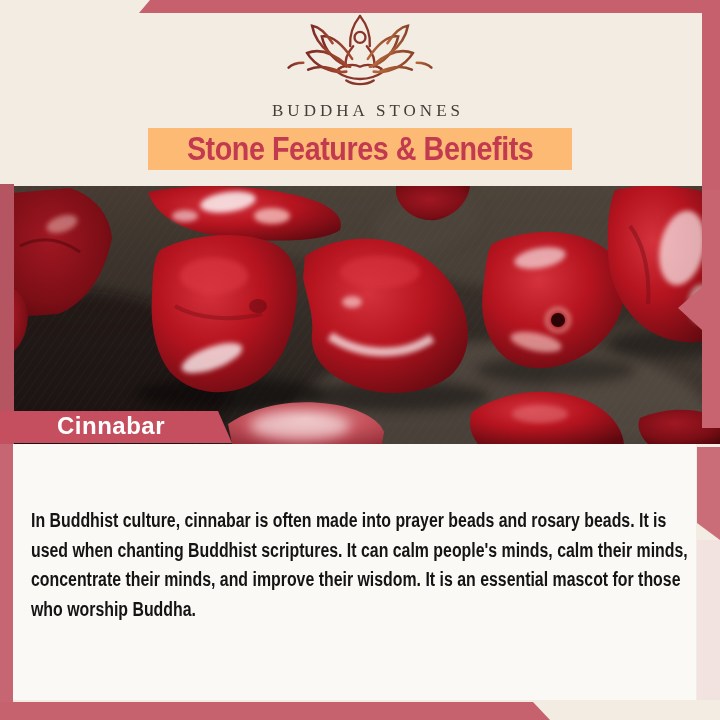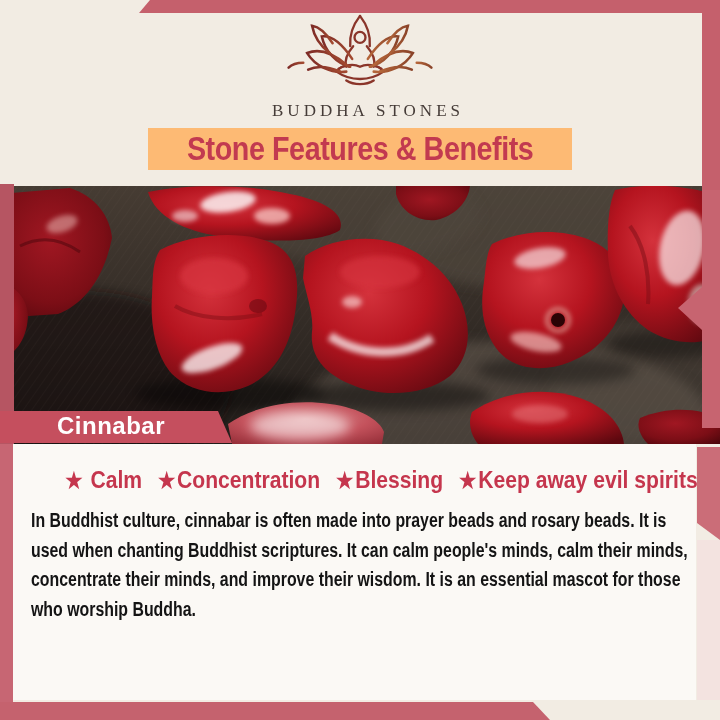--- a/index.html
+++ b/index.html
@@ -195,21 +195,16 @@
   <div class="right-margin-pale"></div>
   <div class="left-bar-top"></div>
   <div class="left-bar-bottom"></div>
   <div class="bottom-bar"></div>
 
   <div class="stone-tag">
     <span class="stone-name">Cinnabar</span>
   </div>
 
   <div class="content">
-    <div class="features">
-      <span class="features-inner">
-        <span class="feature"><span class="star">★</span><span>Calm</span></span><span class="feature"><span class="star">★</span><span>Concentration</span></span><span class="feature"><span class="star">★</span><span>Blessing</span></span><span class="feature"><span class="star">★</span><span>Keep away evil spirits</span></span>
-      </span>
-    </div>
     <div class="description">In Buddhist culture, cinnabar is often made into prayer beads and rosary beads. It is used when chanting Buddhist scriptures. It can calm people's minds, calm their minds, concentrate their minds, and improve their wisdom. It is an essential mascot for those who worship Buddha.</div>
   </div>
 
 </div>
 
 </body></html>

